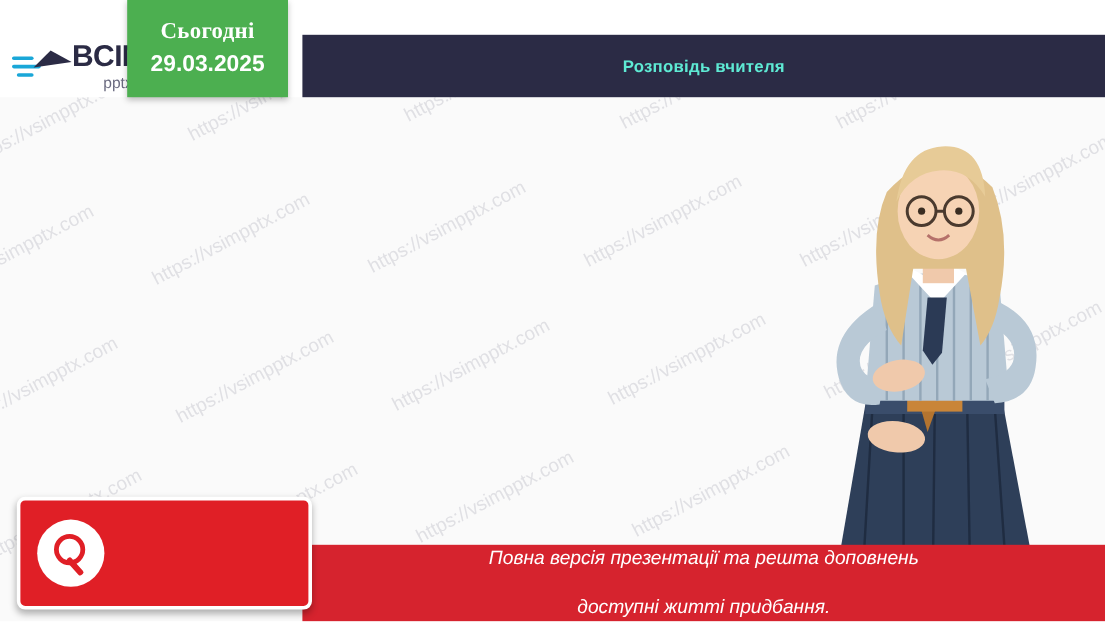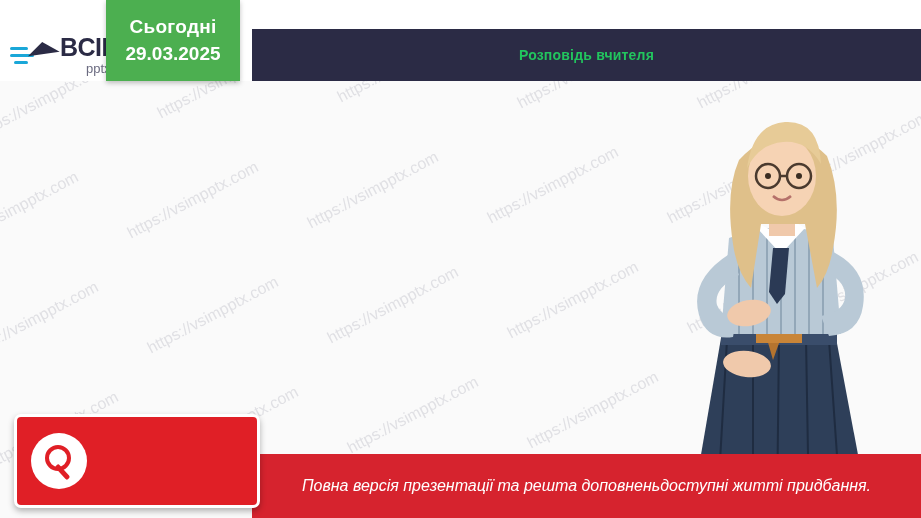--- a/index.html
+++ b/index.html
@@ -24,21 +24,21 @@
     left: 252px;
     top: 29px;
     width: 669px;
     height: 52px;
     background: #2b2b45;
     display: flex;
     align-items: center;
     justify-content: center;
   }
   .topbar-title {
-    color: #22c55e;
+    color: #5eead4;
     font-size: 14px;
     font-weight: bold;
     letter-spacing: .2px;
   }
 
   
   .logo-wrap {
     position: absolute;
     left: 10px;
     top: 31px;
@@ -102,20 +102,21 @@
     display: flex;
     flex-direction: column;
     align-items: center;
     justify-content: center;
     box-shadow: 0 2px 5px rgba(0,0,0,.25);
   }
   .date-badge .lbl {
     font-size: 19px;
     font-weight: bold;
     letter-spacing: .3px;
+    font-family: Liberation Serif, serif;
   }
   .date-badge .val {
     font-size: 19px;
     font-weight: bold;
     margin-top: 5px;
   }
 
   
   .slide-body {
     position: absolute;
@@ -166,23 +167,23 @@
   
   .bottom-banner {
     position: absolute;
     left: 252px;
     top: 454px;
     width: 669px;
     height: 64px;
     background: #d6232e;
     color: #ffffff;
     display: flex;
-    flex-direction: row;
-    align-items: center;
-    justify-content: center;
+    flex-direction: column;
+    align-items: center;
+    justify-content: space-between;
     font-style: italic;
     font-size: 16px;
     line-height: 1.45;
   }
 
   
   .preview-badge {
     position: absolute;
     left: 14px;
     top: 414px;

